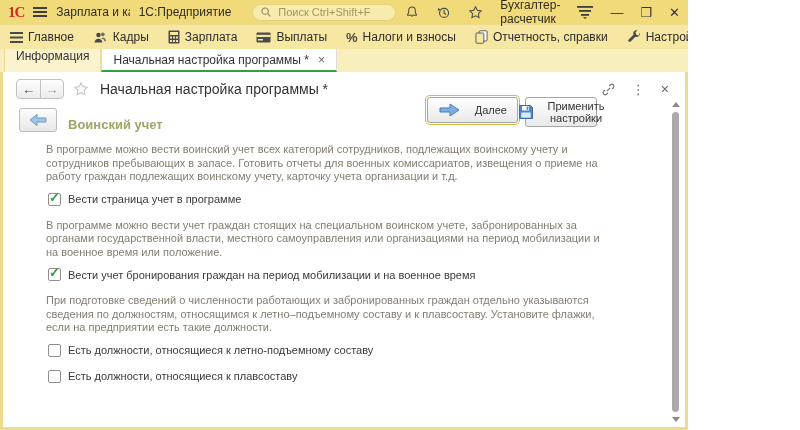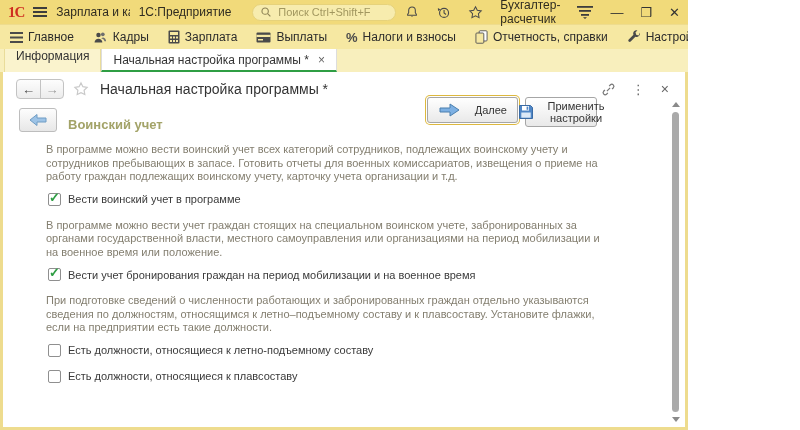--- a/index.html
+++ b/index.html
@@ -273,21 +273,21 @@
         </span>
       </span>
       <span class="section-title">Воинский учет</span>
     </div>
 
     <div class="text-col">
       <p class="para">В программе можно вести воинский учет всех категорий сотрудников, подлежащих воинскому учету и сотрудников пребывающих в запасе. Готовить отчеты для военных комиссариатов, извещения о приеме на работу граждан подлежащих воинскому учету, карточку учета организации и т.д.</p>
 
       <div class="cb-row">
         <span class="cb checked"></span>
-        <span class="cb-label">Вести воинский учет в программе</span>
+        <span class="cb-label">Вести страница учет в программе</span>
       </div>
 
       <p class="para">В программе можно вести учет граждан стоящих на специальном воинском учете, забронированных за органами государственной власти, местного самоуправления или организациями на период мобилизации и на военное время или положение.</p>
 
       <div class="cb-row">
         <span class="cb checked"></span>
         <span class="cb-label">Вести учет бронирования граждан на период мобилизации и на военное время</span>
       </div>
 
       <p class="para">При подготовке сведений о численности работающих и забронированных граждан отдельно указываются сведения по должностям, относящимся к летно–подъемному составу и к плавсоставу. Установите флажки, если на предприятии есть такие должности.</p>

